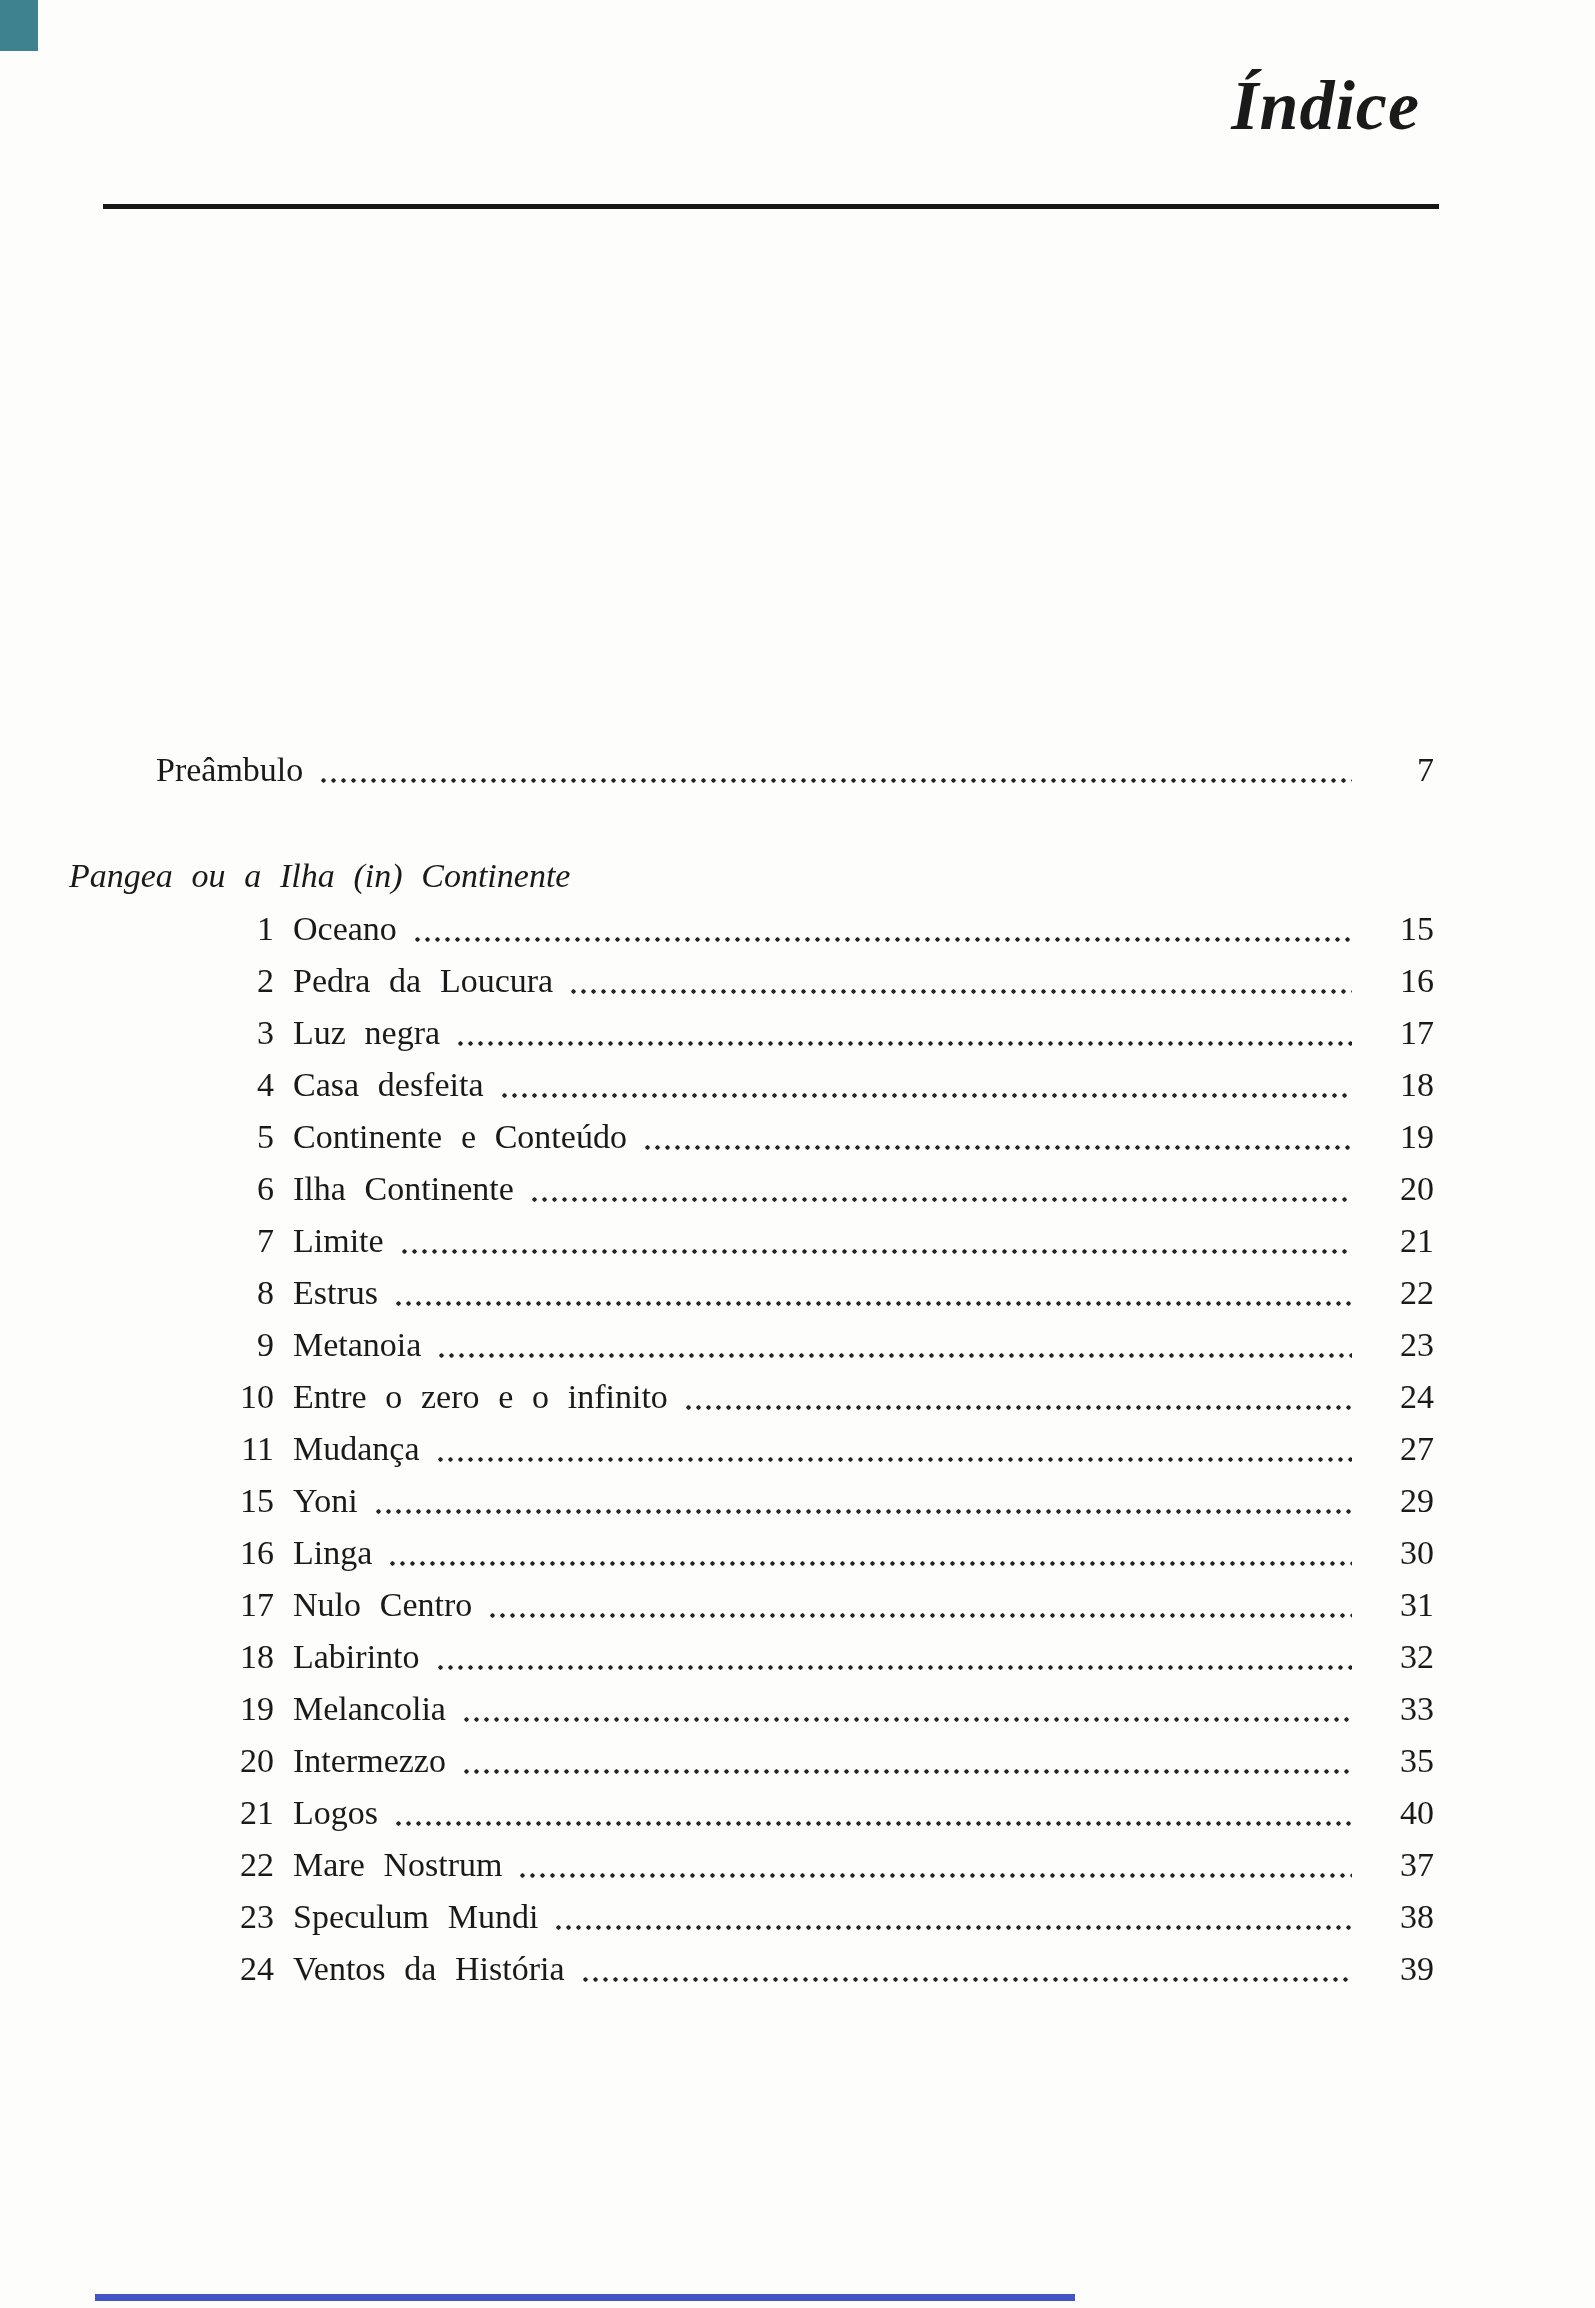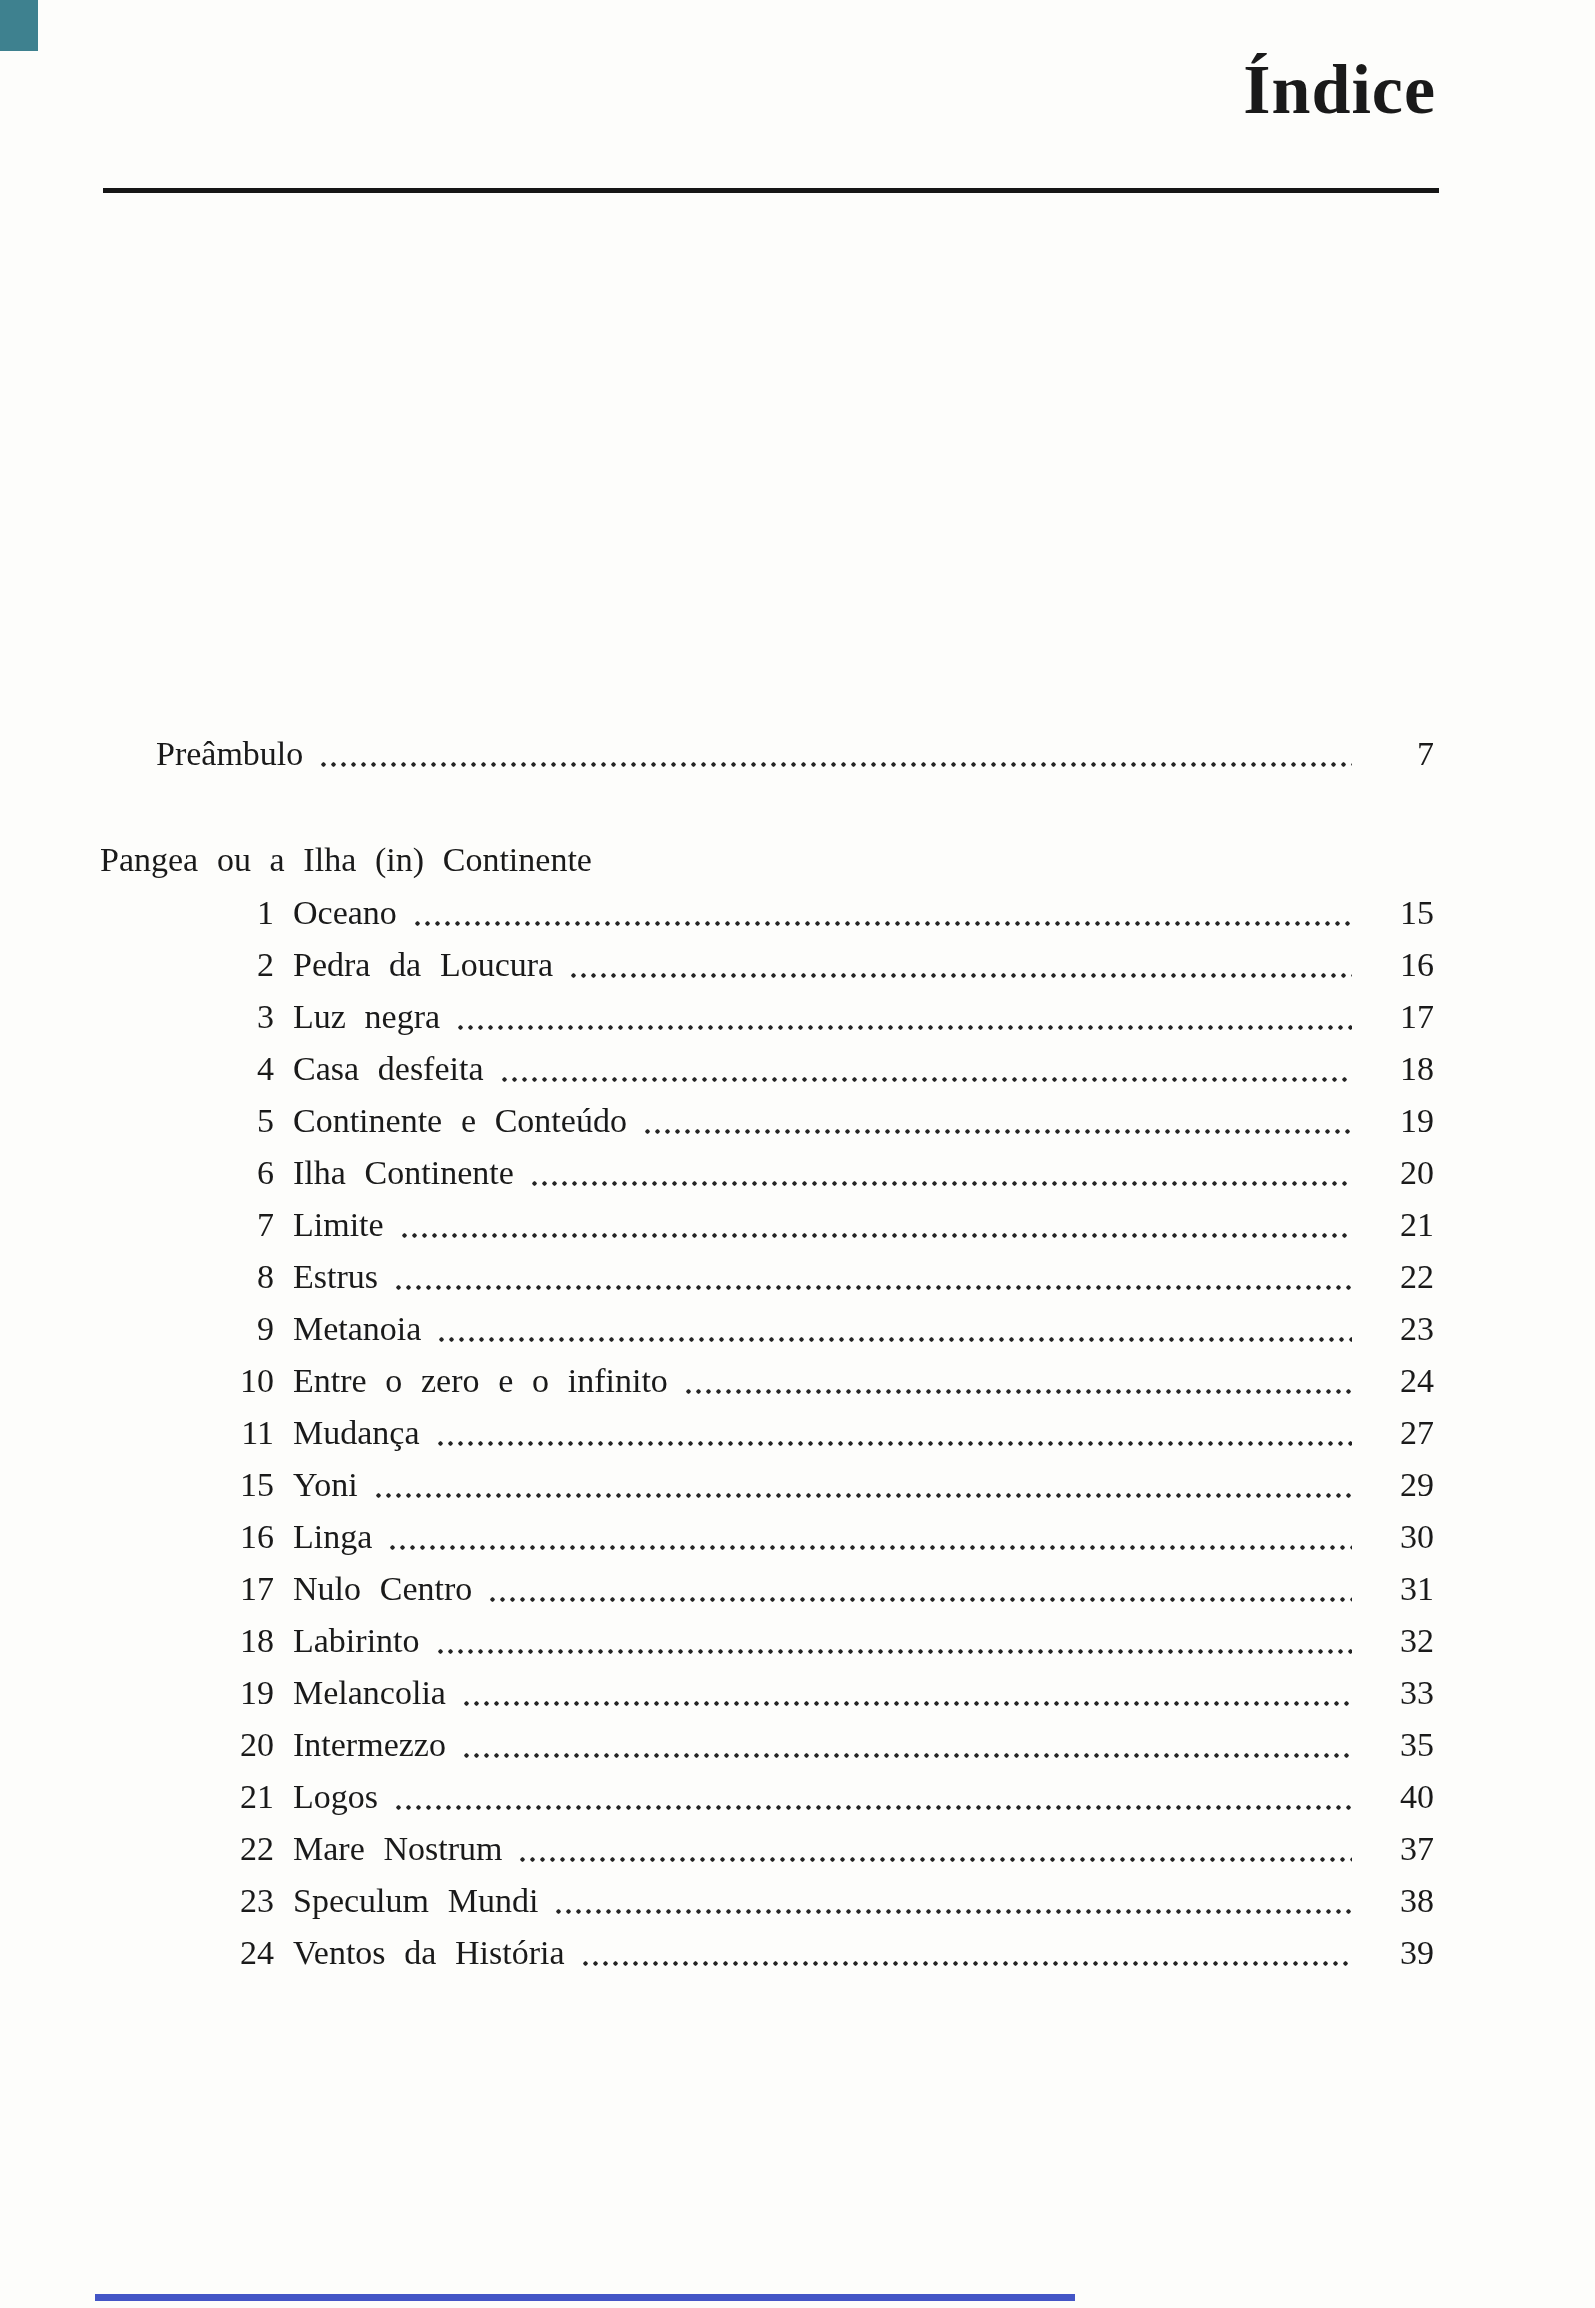--- a/index.html
+++ b/index.html
@@ -36,25 +36,26 @@
     width: 980px;
     height: 7px;
     background: #4355c6;
   }
   
   .header {
     padding: 46px 160px 0 0;
     text-align: right;
   }
   .title {
-    margin: 0;
+    margin: 16px;
     font-size: 70px;
     line-height: 87px;
     font-weight: 700;
     letter-spacing: 1px;
+    font-style: italic;
   }
   .rule {
     margin: 55px 157px 0 103px;
     border-bottom: 5px solid #161616;
   }
   
   .row {
     display: flex;
     align-items: center;
     height: 52px;
@@ -78,23 +79,24 @@
     background-size: 10px 5px;
     background-repeat: repeat-x;
     background-position: left center;
   }
   .pagenum {
     min-width: 48px;
     text-align: right;
   }
   .section-heading {
     margin: 61px 0 8px 0;
-    padding-left: 100px;
+    padding-left: 69px;
     font-size: 34px;
     font-weight: 400;
+    font-style: italic;
   }
   .entry-num {
     width: 118px;
     text-align: right;
     flex: 0 0 auto;
   }
   .entry-title {
     margin-left: 19px;
   }
 </style>

